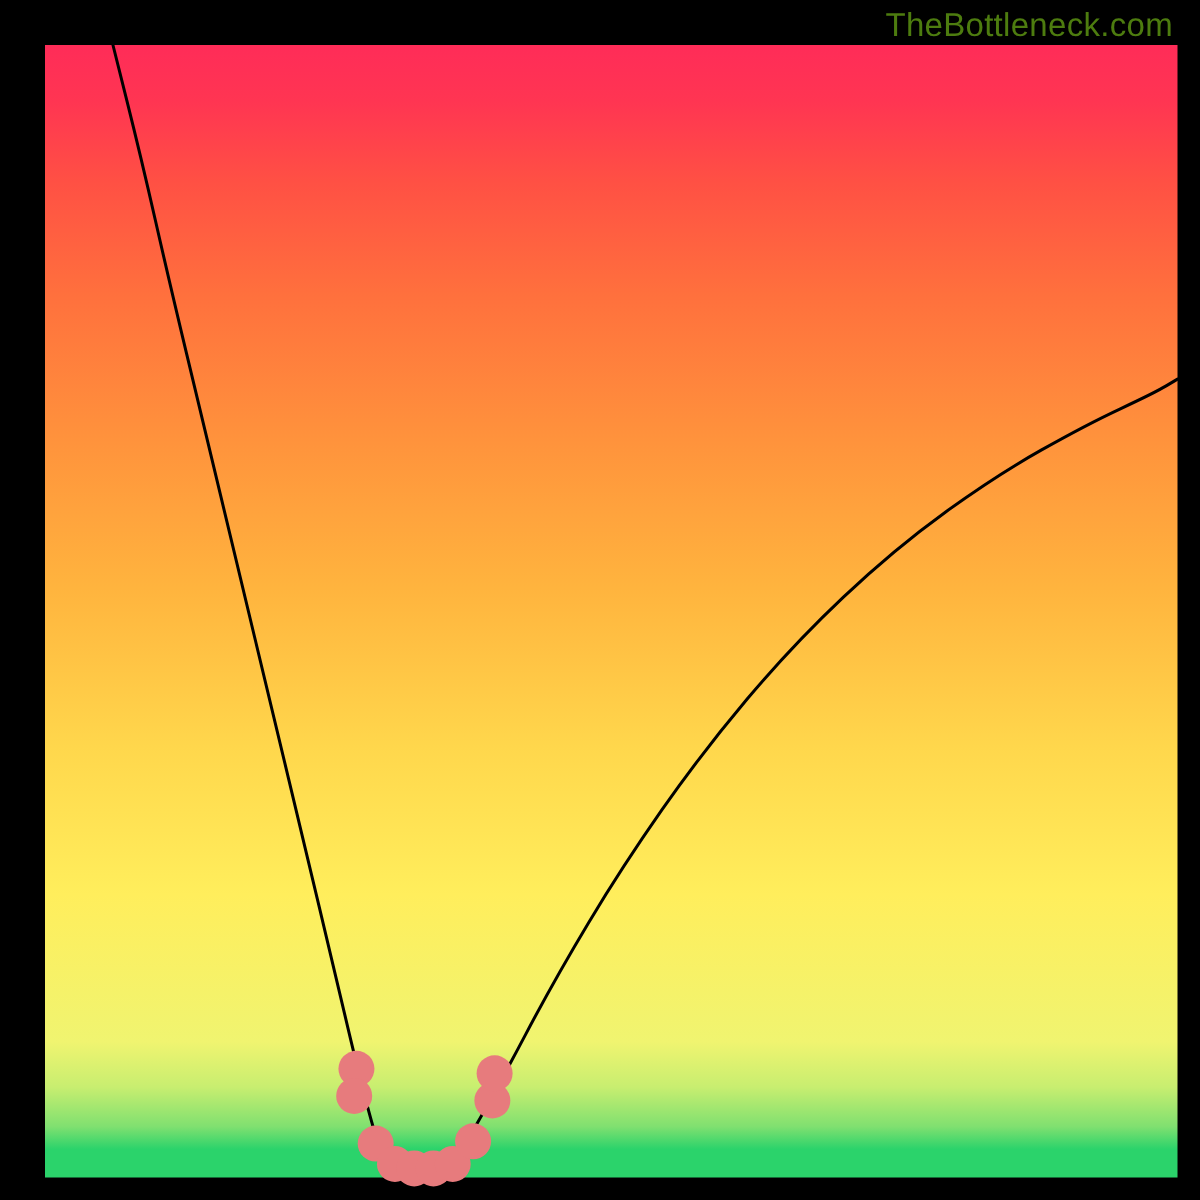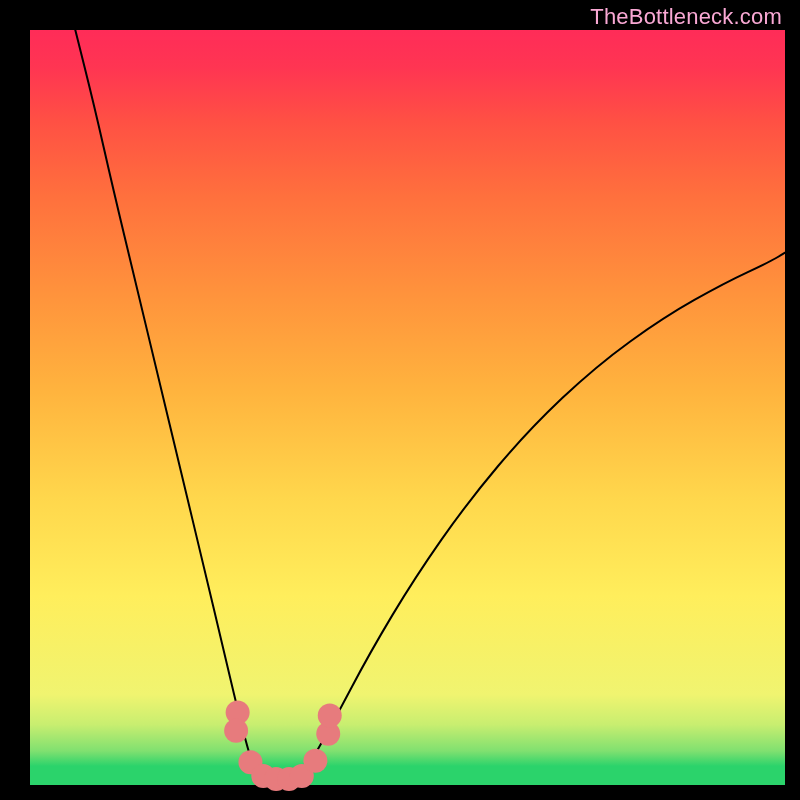--- a/index.html
+++ b/index.html
@@ -14,21 +14,21 @@
   .outer {
     position: relative;
     width: 800px;
     height: 800px;
     background: #000;
   }
   .watermark {
     position: absolute;
     top: 4px;
     right: 18px;
-    color: #f9a8d4;
+    color: #4d7c0f;
     font-size: 22px;
     z-index: 10;
     letter-spacing: 0.2px;
   }
   .plot {
     position: absolute;
     left: 30px;
     top: 30px;
     width: 755px;
     height: 755px;

